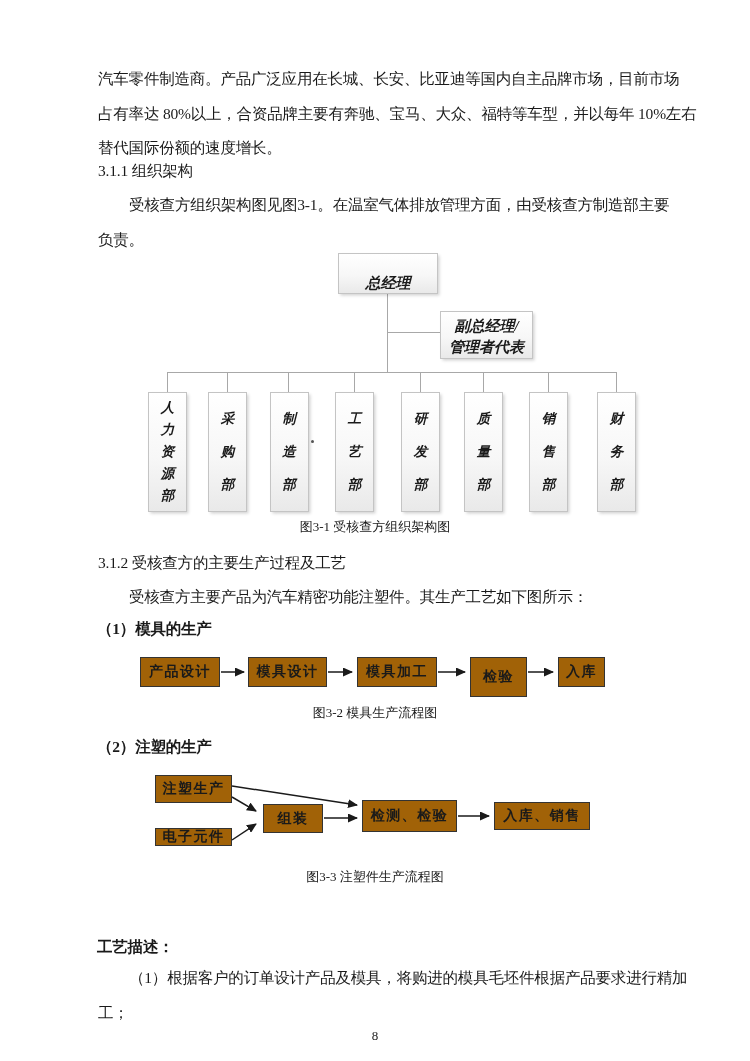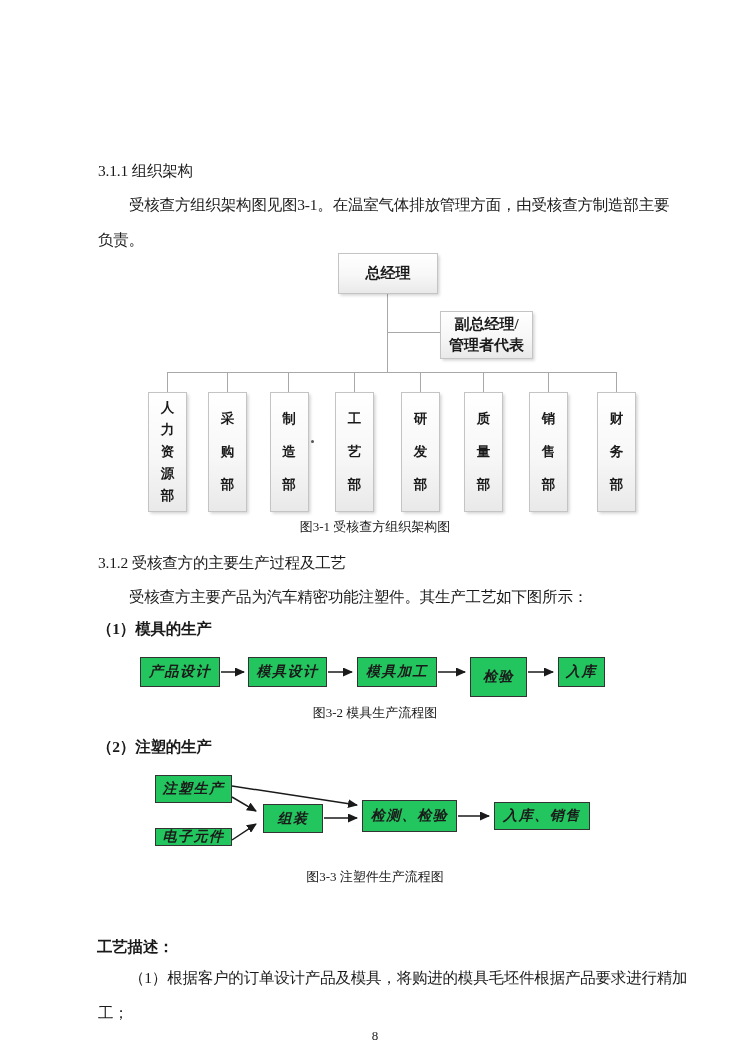--- a/index.html
+++ b/index.html
@@ -19,51 +19,55 @@
   .caption {
     left:0; width:100%; text-align:center;
     font-size:13px; line-height:22px; white-space:nowrap;
   }
   
   .orgbox {
     position:absolute; box-sizing:border-box;
     border:1px solid #c4c4c4;
     background:linear-gradient(180deg,#ffffff 0%,#f7f7f7 55%,#e9e9e9 100%);
     box-shadow:1.5px 1.5px 3px rgba(0,0,0,0.18);
-    display:flex; align-items:center; justify-content:center;
-    font-weight:bold; font-size:15px; text-align:center;
+    display:flex; align-items:flex-end; justify-content:center;
+    font-weight:bold; font-size:15px; text-align:center;font-style:italic;
   }
   .deputy span { white-space:pre-line; line-height:21px; }
   .cline { position:absolute; background:#a8a8a8; }
   .vlabel {
     display:flex; flex-direction:column; justify-content:space-evenly;
     align-items:center; height:100%; width:100%;
     font-size:13.5px; font-weight:bold; line-height:14px;
   }
   .dot {
     position:absolute; width:3px; height:3px; border-radius:50%;
     background:#555;
   }
   
   .flowbox {
     position:absolute; box-sizing:border-box;
-    border:1.6px solid #333; background:#22c55e;
+    border:1.6px solid #333; background:#a16207;
     display:flex; align-items:center; justify-content:center;
     font-size:14px; font-weight:600; letter-spacing:1.5px;
     white-space:nowrap;
-    font-style:italic;
   }
   svg.connectors { position:absolute; left:0; top:0; }
   .pagenum { left:0; width:100%; text-align:center; font-size:13px; }
 </style>
 </head>
 <body>
 
 <div class="page">
 
+  <div class="abs" style="left:98px; top:62px; width:566px;">
+    <div class="line">汽车零件制造商。产品广泛应用在长城、长安、比亚迪等国内自主品牌市场，目前市场</div>
+    <div class="line">占有率达 80%以上，合资品牌主要有奔驰、宝马、大众、福特等车型，并以每年 10%左右</div>
+    <div class="line">替代国际份额的速度增长。</div>
+  </div>
 
   <div class="abs line" style="left:98px; top:154px;">3.1.1 组织架构</div>
   <div class="abs" style="left:98px; top:188px; width:566px;">
     <div class="line indent">受核查方组织架构图见图3-1。在温室气体排放管理方面，由受核查方制造部主要</div>
     <div class="line">负责。</div>
   </div>
 
   <div class="abs" style="left:0; top:250px; width:750px; height:266px;">
 
     <div class="cline" style="left:387px; top:44px; width:1px; height:78px;"></div>

